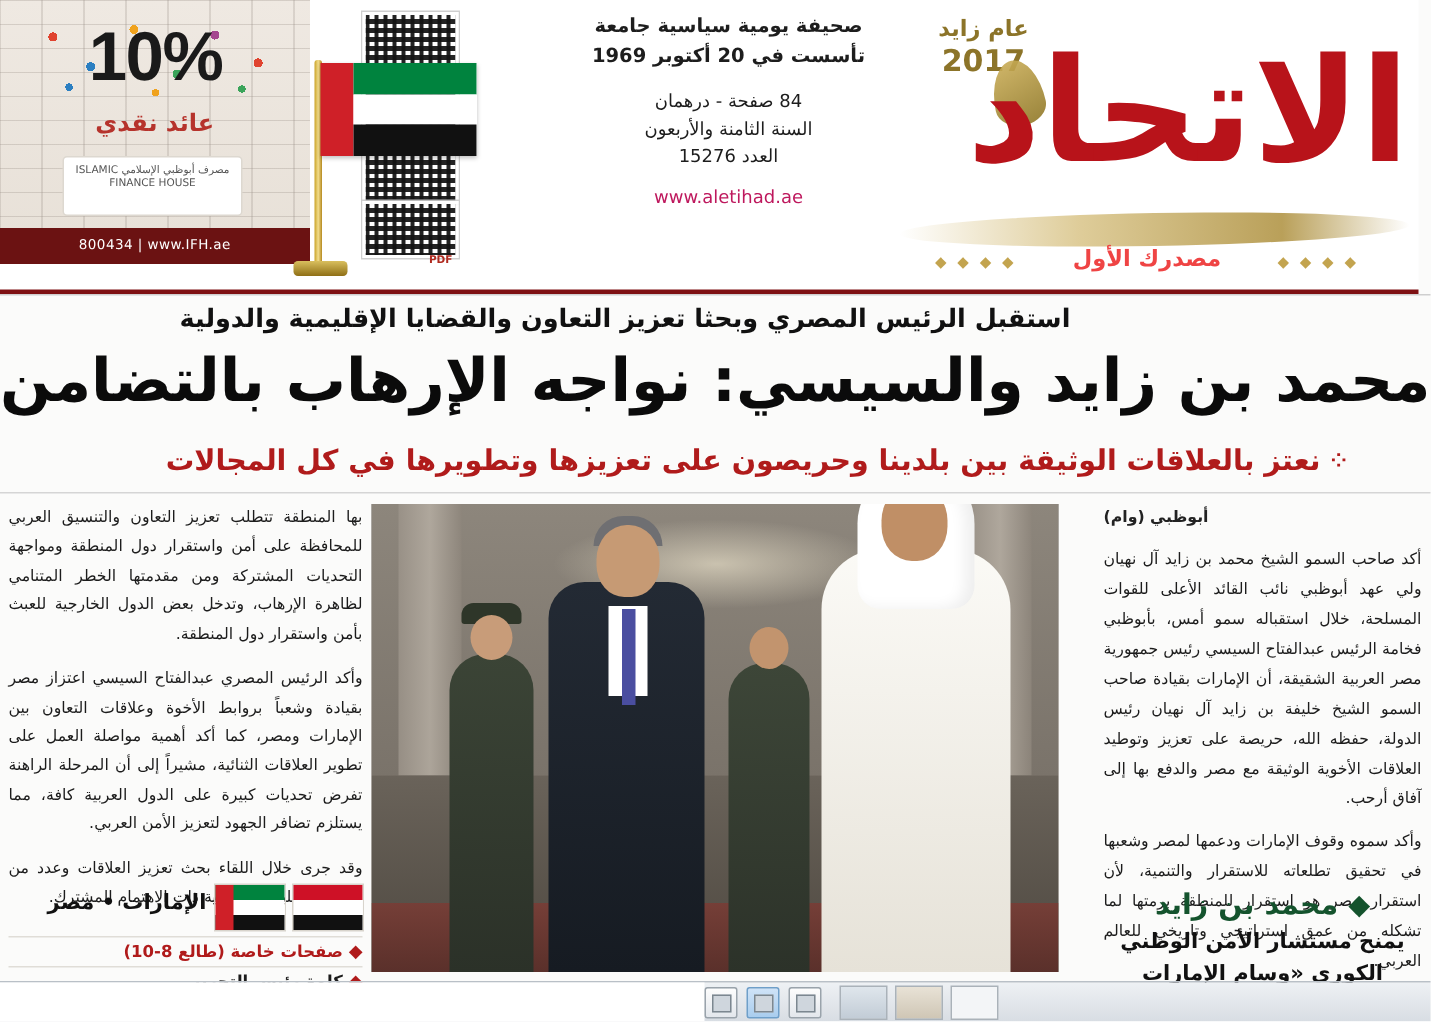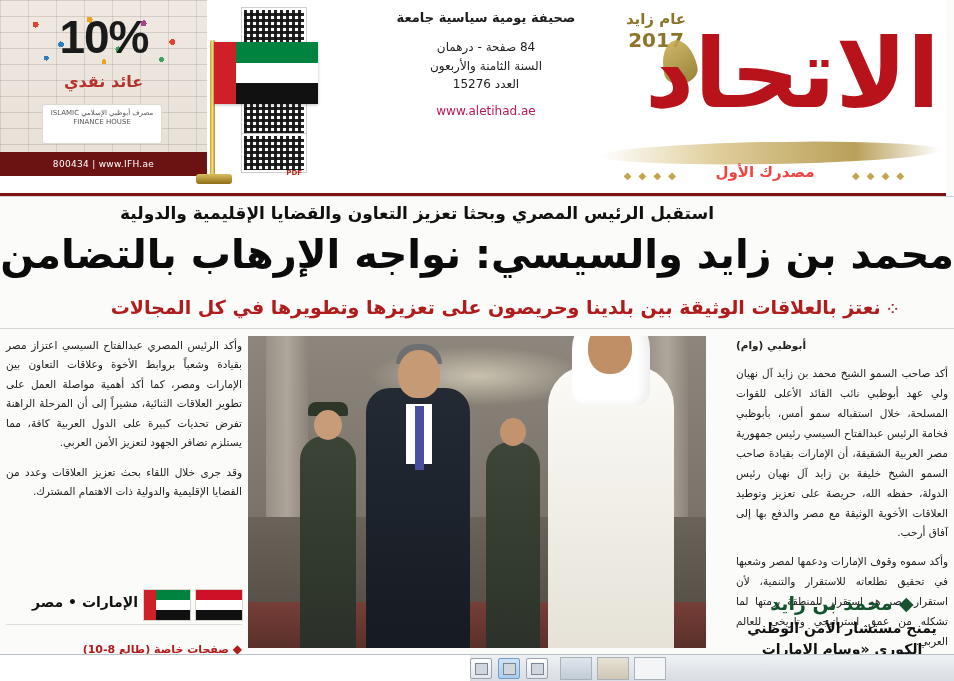--- a/index.html
+++ b/index.html
@@ -448,21 +448,21 @@
     left: 6px; top: 624px;
     width: 236px;
     direction: rtl;
     text-align: right;
   }
   .note-line {
     font-size: 11px;
     color: #1b1b1b;
     line-height: 18px;
     border-top: 1px solid #e0ddd7;
-    padding: 15px 0;
+    padding: 0 0;
     font-weight: bold;
   }
   .note-line .bullet { color: #b01b1b; font-size: 12px; }
   .note-line.red { color: #b01b1b; }
 
   
   .cap-right {
     position: absolute;
     right: 6px; top: 592px;
     width: 212px;
@@ -563,20 +563,21 @@
       <div class="flag">
         <div class="red"></div>
         <div class="bar green"></div>
         <div class="bar white"></div>
         <div class="bar black"></div>
       </div>
     </div>
 
     <div class="info">
       <div class="l">صحيفة يومية سياسية جامعة</div>
+      <div class="l">تأسست في 20 أكتوبر 1969</div>
       <div class="l small" style="margin-top:10px">84 صفحة - درهمان</div>
       <div class="l small">السنة الثامنة والأربعون</div>
       <div class="l small">العدد 15276</div>
       <div class="site">www.aletihad.ae</div>
     </div>
 
     <div class="logo-block">
       <div class="logo-year">
         <div class="yr-ar">عام زايد</div>
         <div class="yr-num">2017</div>
@@ -593,20 +594,21 @@
   <div class="rule-top"></div>
   <div class="kicker">استقبل الرئيس المصري وبحثا تعزيز التعاون والقضايا الإقليمية والدولية</div>
   <div class="headline">محمد بن زايد والسيسي: نواجه الإرهاب بالتضامن العربي</div>
   <div class="subhead">
     <span class="dots">⁘</span>
     <span>نعتز بالعلاقات الوثيقة بين بلدينا وحريصون على تعزيزها وتطويرها  في كل المجالات</span>
   </div>
   <div class="rule-bottom"></div>
 
   <div class="col-left">
+    <p>بها المنطقة تتطلب تعزيز التعاون والتنسيق العربي للمحافظة على أمن واستقرار دول المنطقة ومواجهة التحديات المشتركة ومن مقدمتها الخطر المتنامي لظاهرة الإرهاب، وتدخل بعض الدول الخارجية للعبث بأمن واستقرار دول المنطقة.</p>
     <p>وأكد الرئيس المصري عبدالفتاح السيسي اعتزاز مصر بقيادة وشعباً بروابط الأخوة وعلاقات التعاون بين الإمارات ومصر، كما أكد أهمية مواصلة العمل على تطوير العلاقات الثنائية، مشيراً إلى أن المرحلة الراهنة تفرض تحديات كبيرة على الدول العربية كافة، مما يستلزم تضافر الجهود لتعزيز الأمن العربي.</p>
     <p>وقد جرى خلال اللقاء بحث تعزيز العلاقات وعدد من القضايا الإقليمية والدولية ذات الاهتمام المشترك.</p>
   </div>
 
   <div class="photo">
     <div class="ph-wall"></div>
     <div class="ph-light"></div>
     <div class="ph-col c1"></div>
     <div class="ph-col c2"></div>
     <div class="ph-floor"></div>

